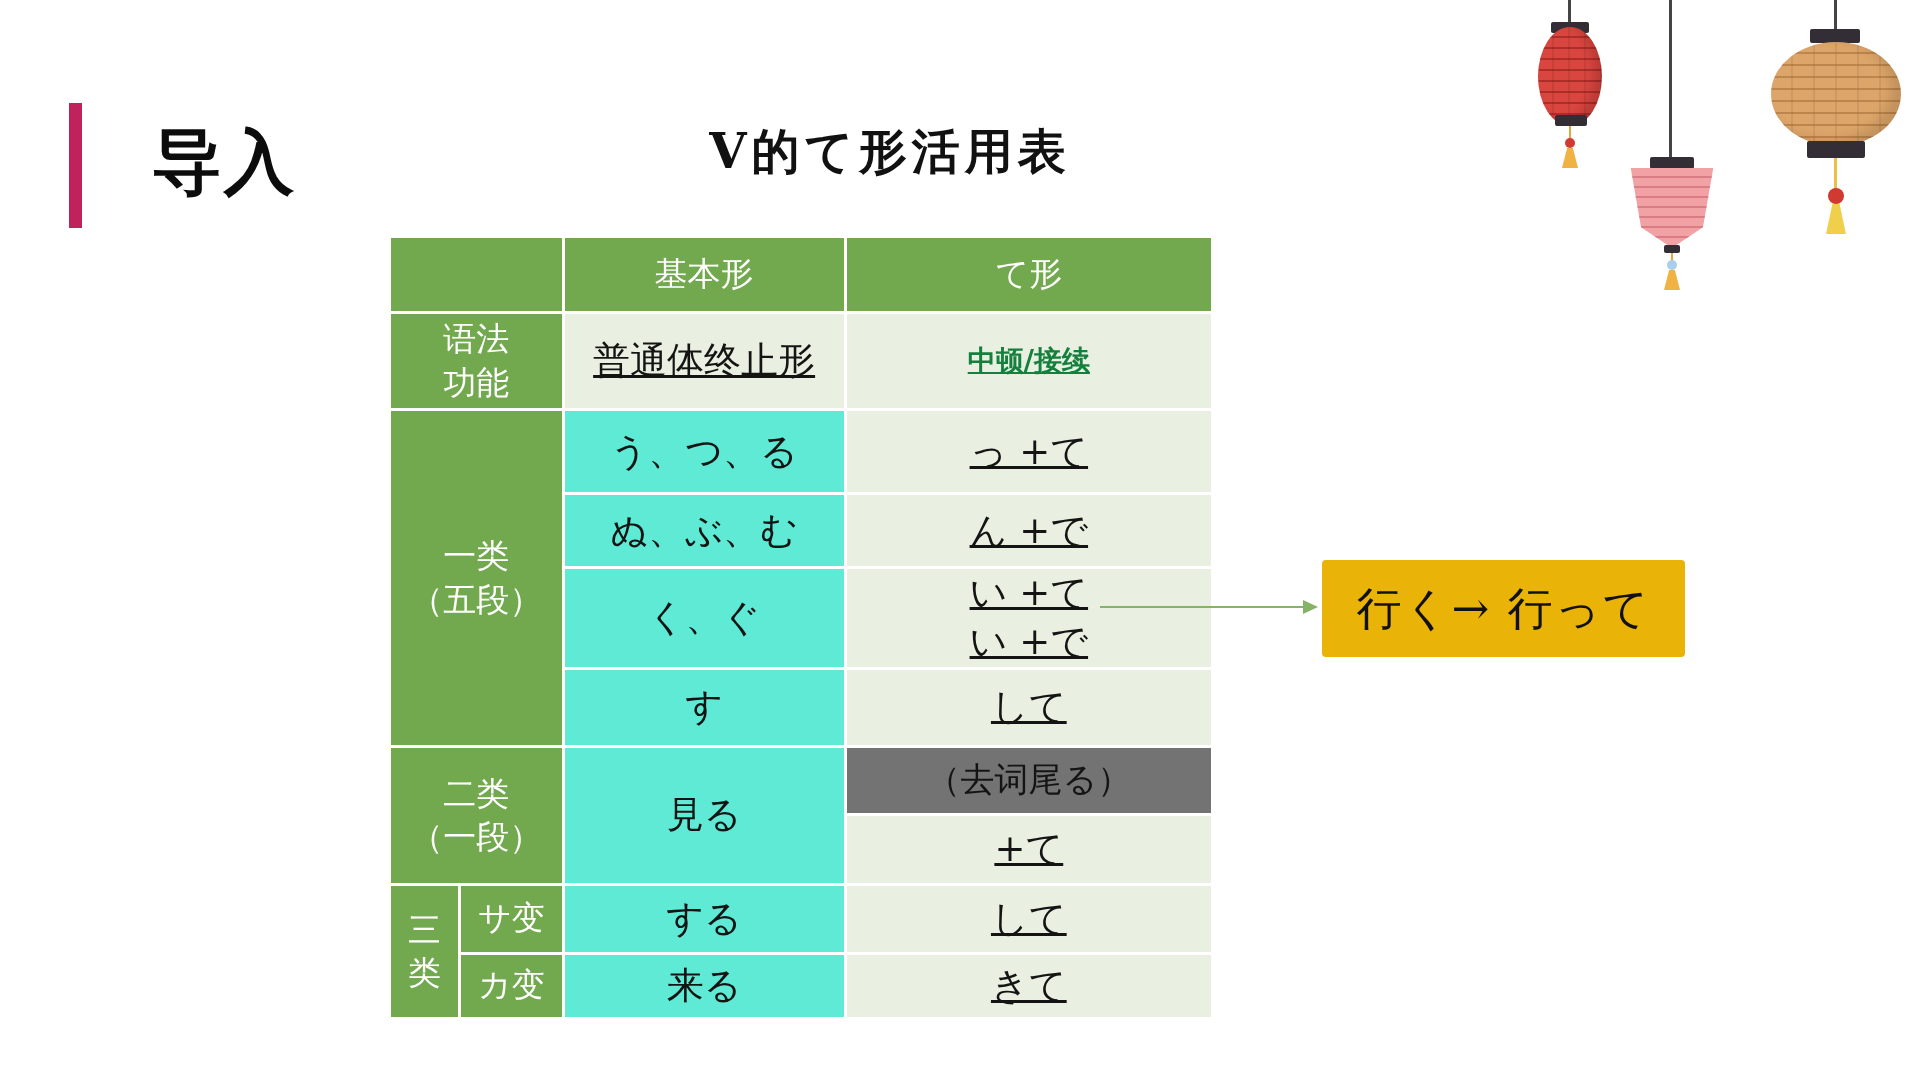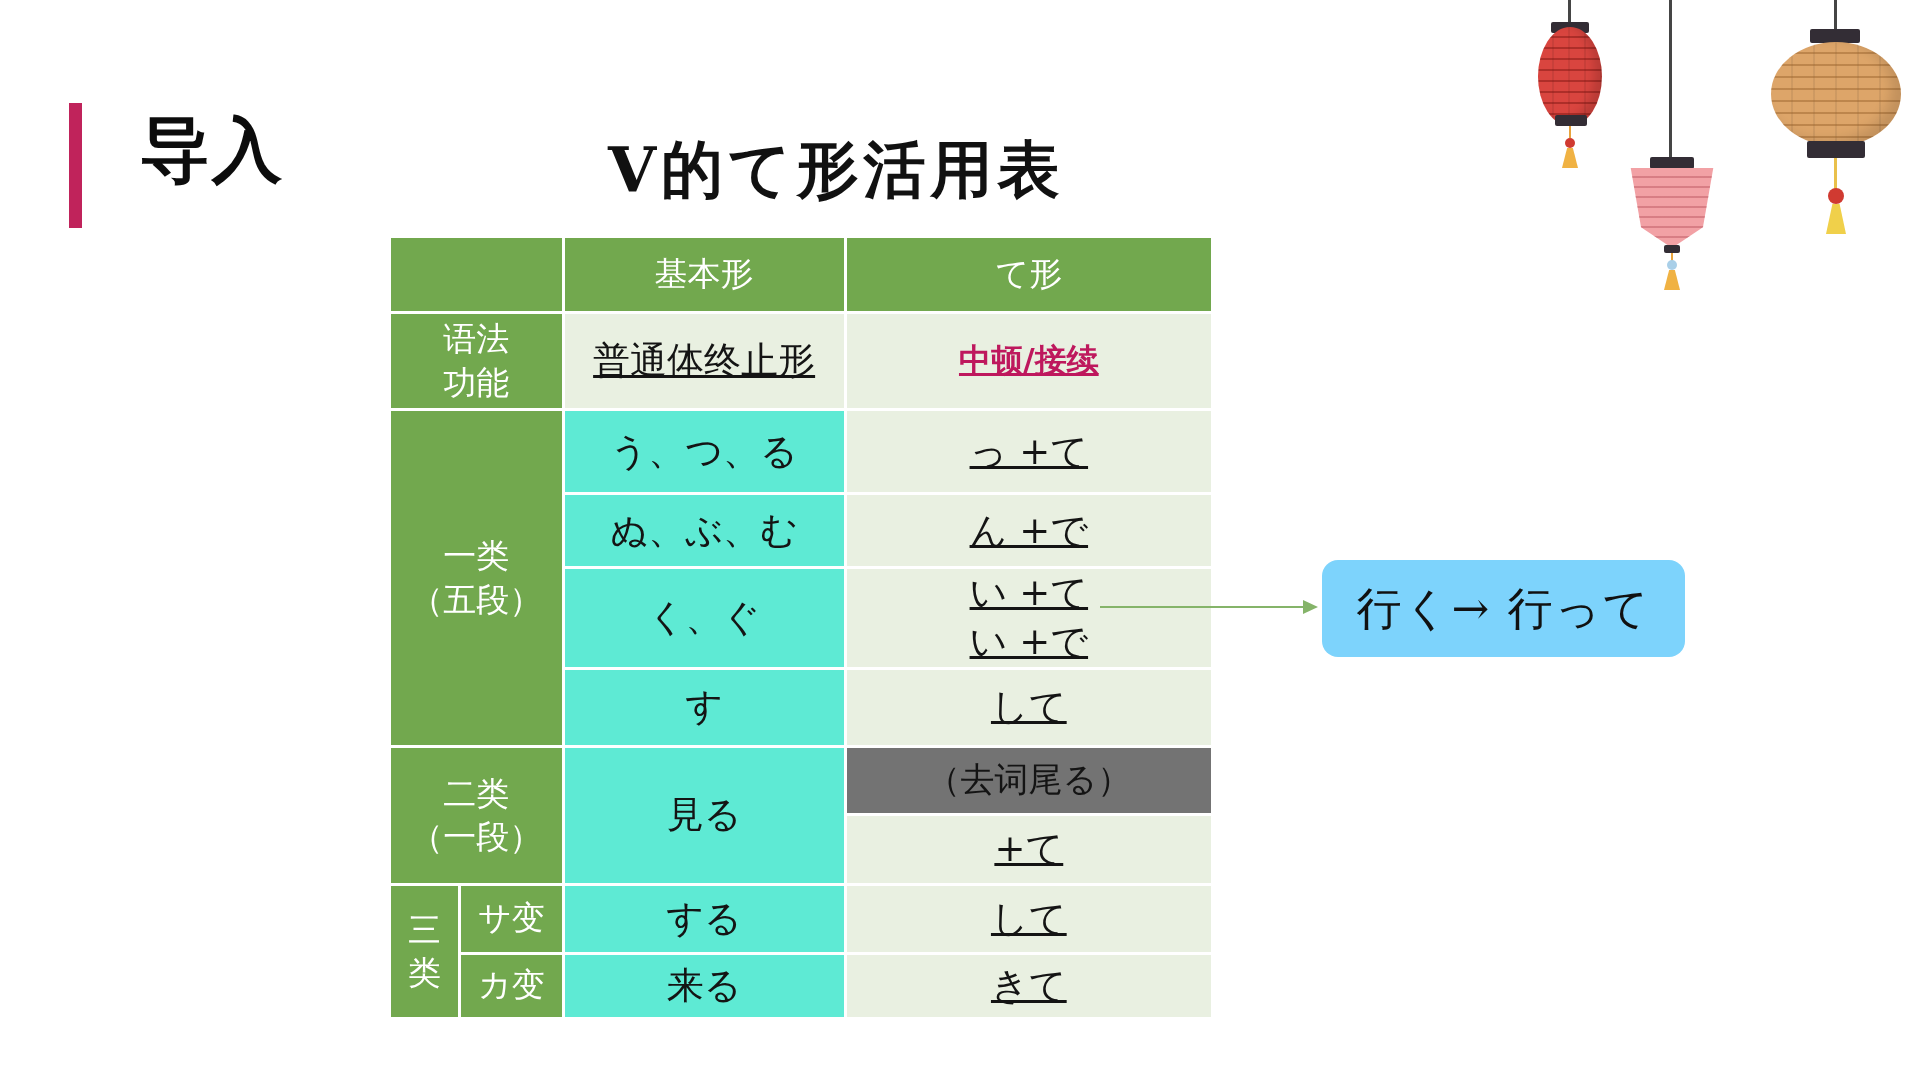--- a/index.html
+++ b/index.html
@@ -1,47 +1,47 @@
 <!DOCTYPE html>
 <html><head>
 <meta charset="utf-8">
 <style>
   html,body{margin:0;padding:0;background:#fff;}
   .slide{position:relative;width:1920px;height:1080px;background:#ffffff;overflow:hidden;
          font-family:"DejaVu Serif", serif;}
 
   
   .accent-bar{position:absolute;left:69px;top:103px;width:13px;height:125px;background:#c0235b;}
-  .section-label{position:absolute;left:140px;top:112px;margin:0;font-family:"Liberation Sans",sans-serif;
+  .section-label{position:absolute;left:140px;top:112px;margin:12px;font-family:"Liberation Sans",sans-serif;
                  font-weight:800;font-size:70px;line-height:1.1;color:#0c0c0c;letter-spacing:2px;}
 
   
-  .slide-title{position:absolute;left:600px;top:120px;width:580px;margin:8px;
-               font-size:62px;font-weight:700;color:#111;letter-spacing:5px;}
+  .slide-title{position:absolute;left:600px;top:120px;width:580px;margin:0;text-align:center;
+               font-size:48px;font-weight:700;color:#111;letter-spacing:5px;}
 
   
   table.conj{position:absolute;left:388px;top:235px;width:826px;border-collapse:separate;
              border-spacing:3px;table-layout:fixed;}
   table.conj td{text-align:center;vertical-align:middle;padding:0 4px;overflow:hidden;}
   td.dark{background:#72a84e;color:#ffffff;font-size:33px;margin-top:20px;}
   td.med{background:#5eead4;color:#141414;font-size:37px;}
   td.med2{background:#737373;color:#141414;font-size:34px;}
   td.light{background:#e9f0e1;color:#141414;font-size:37px;text-decoration:underline;}
-  td.red{color:#be185d;font-weight:700;font-size:32px;}
+  td.red{color:#15803d;font-weight:700;font-size:28px;}
   .pre{white-space:pre-line;line-height:1.32;}
   tr.rh1{height:73px;} tr.rh2{height:94px;} tr.rh3{height:81px;} tr.rh4{height:71px;}
   tr.rh5{height:94px;} tr.rh6{height:75px;} tr.rh7{height:65px;} tr.rh8{height:67px;}
   tr.rh9{height:66px;} tr.rh10{height:62px;}
 
   
   .arrow-line{position:absolute;left:1100px;top:606px;width:203px;height:2px;background:#85b469;}
   .arrow-head{position:absolute;left:1303px;top:600px;width:0;height:0;
               border-left:15px solid #85b469;border-top:7px solid transparent;border-bottom:7px solid transparent;}
-  .callout{position:absolute;left:1322px;top:560px;width:363px;height:97px;background:#7dd3fc;
-           border-radius:16px;display:flex;align-items:center;justify-content:center;
+  .callout{position:absolute;left:1322px;top:560px;width:363px;height:97px;background:#eab308;
+           border-radius:4px;display:flex;align-items:center;justify-content:center;
            font-size:45px;color:#111;letter-spacing:2px;}
   .lt-string{position:absolute;background:#454545;}
   .lt-cap{position:absolute;background:#332d35;border-radius:2px;}
   .lt-body-red{position:absolute;left:1538px;top:27px;width:64px;height:99px;border-radius:50%;
     background:repeating-linear-gradient(to bottom,rgba(0,0,0,0) 0 9px,rgba(120,18,14,.45) 9px 11px),
                repeating-linear-gradient(to right,rgba(0,0,0,0) 0 14px,rgba(0,0,0,.08) 14px 16px),#d9453f;
     box-shadow:inset -8px -4px 10px rgba(0,0,0,.15);}
   .lt-body-pink{position:absolute;left:1629px;top:168px;width:86px;height:80px;
     background:repeating-linear-gradient(to bottom,rgba(0,0,0,0) 0 8px,rgba(190,90,100,.5) 8px 10px),#f2a1a5;
     clip-path:polygon(2% 0,98% 0,86% 74%,50% 100%,14% 74%);}

